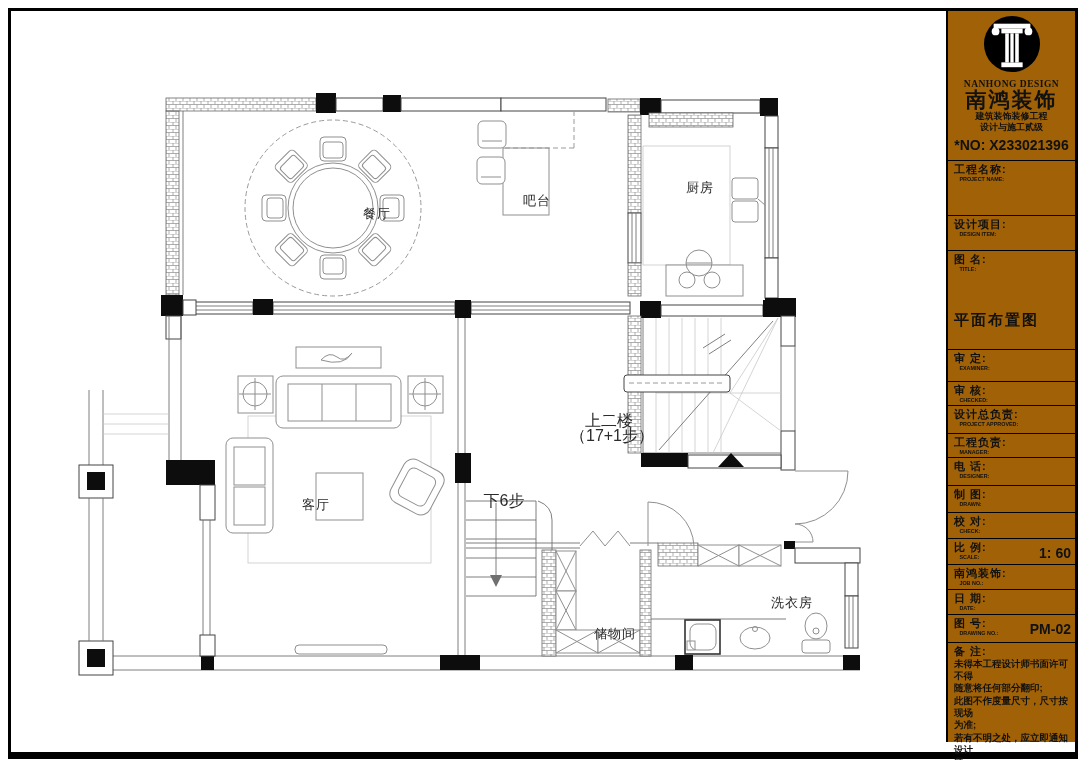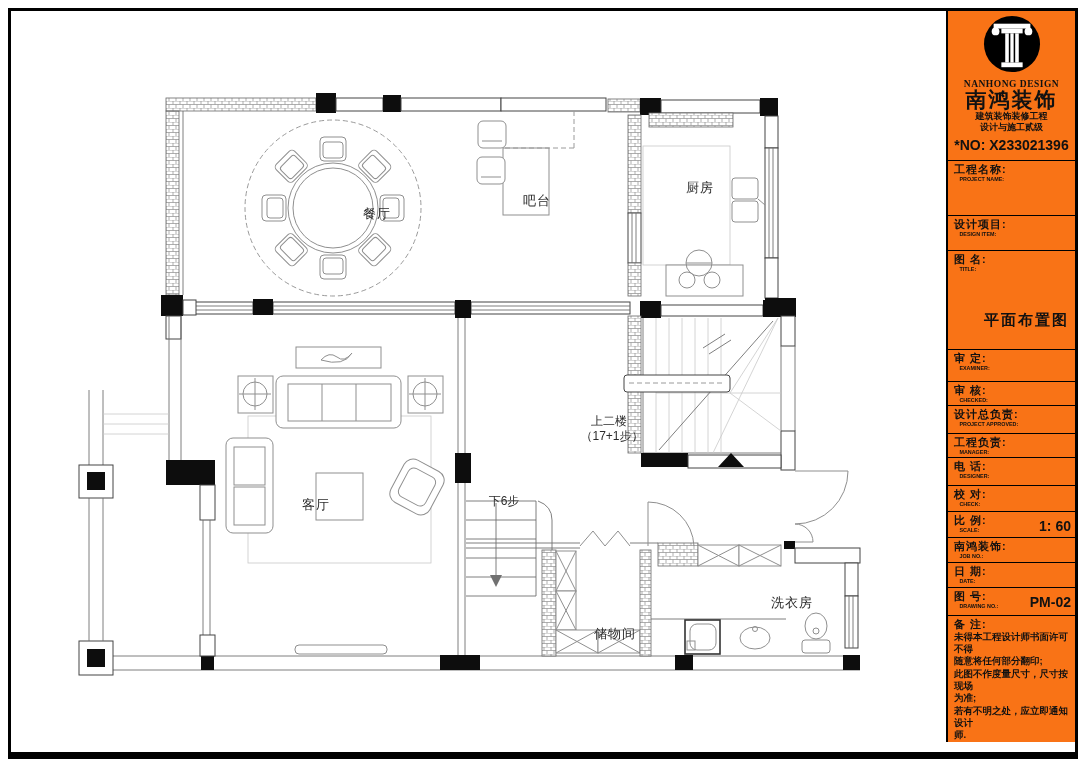--- a/index.html
+++ b/index.html
@@ -4,35 +4,35 @@
 <style>
   html,body{margin:0;padding:0;background:#fff;}
   body{width:1080px;height:760px;position:relative;overflow:hidden;
        font-family:"Liberation Sans","DejaVu Sans",sans-serif;color:#111;}
   #sheet{position:absolute;left:8px;top:8px;width:1064px;height:741px;
          border:3px solid #000;border-bottom-width:7px;background:#fff;}
   #plan{position:absolute;left:0;top:0;width:937px;height:731px;}
   #plan svg{position:absolute;left:0;top:0;}
   .plan-label{position:absolute;transform:translate(-50%,-50%);
       font-weight:normal;color:#2b2b2b;font-size:13px;white-space:nowrap;letter-spacing:1px;}
-  .plan-label.small{font-size:12px;letter-spacing:0;}
+  .plan-label.small{font-size:16px;letter-spacing:0;}
   
   #tblock{position:absolute;right:0;top:0;width:127px;height:731px;
-          border-left:2px solid #000;display:flex;flex-direction:column;background:#f97316;}
+          border-left:2px solid #000;display:flex;flex-direction:column;background:#a16207;}
   .sec{border-bottom:1.5px solid #000;padding:2px 6px;box-sizing:border-box;flex:0 0 auto;position:relative;}
   .cn{font-weight:bold;font-size:11px;letter-spacing:1px;line-height:1.15;}
   .en{font-weight:bold;font-size:6px;transform:scale(.9);transform-origin:0 0;letter-spacing:0;line-height:1.2;padding-left:6px;}
   .val{position:absolute;right:4px;top:6px;font-weight:bold;font-size:14px;}
   .logo-sec{height:150px;text-align:center;padding-top:4px;}
   .brand-en{font-family:"Liberation Serif","DejaVu Serif",serif;font-weight:bold;font-size:9.5px;letter-spacing:.5px;margin-top:2px;}
   .brand-cn{font-family:Liberation Serif, serif;font-weight:bold;font-size:21px;letter-spacing:2px;line-height:1.05;}
   .cert{font-weight:bold;font-size:9px;line-height:1.25;}
   .certno{font-weight:bold;font-size:14px;margin-top:3px;}
   .title-sec{height:99px;}
-  .drawing-title{text-align:right;font-weight:bold;font-size:15px;letter-spacing:2px;margin-top:38px;}
+  .drawing-title{text-align:left;font-weight:bold;font-size:15px;letter-spacing:2px;margin-top:38px;}
   .notes-sec{flex:1 1 auto;border-bottom:none;}
   .note-line{font-weight:bold;font-size:9.5px;line-height:1.3;}
   
   .blk{fill:#0d0d0d;stroke:none;}
   .wall{fill:#fff;stroke:#444;stroke-width:1;}
   .brickw{fill:url(#brick);stroke:#666;stroke-width:.8;}
   .thin{stroke:#707070;stroke-width:.9;fill:none;}
   .lite{stroke:#c9c9c9;stroke-width:.8;fill:none;}
   .furn{stroke:#8f8f8f;stroke-width:1;fill:none;}
   .furnf{stroke:#8f8f8f;stroke-width:1;fill:#fff;}
@@ -410,20 +410,24 @@
       <div class="en">PROJECT APPROVED:</div>
     </div>
     <div class="sec" style="height:24px">
       <div class="cn">工程负责:</div>
       <div class="en">MANAGER:</div>
     </div>
     <div class="sec" style="height:28px">
       <div class="cn">电  话:</div>
       <div class="en">DESIGNER:</div>
     </div>
+    <div class="sec" style="height:27px">
+      <div class="cn">制  图:</div>
+      <div class="en">DRAWN:</div>
+    </div>
     <div class="sec" style="height:26px">
       <div class="cn">校  对:</div>
       <div class="en">CHECK:</div>
     </div>
     <div class="sec" style="height:26px">
       <div class="cn">比  例:</div>
       <div class="en">SCALE:</div>
       <div class="val">1: 60</div>
     </div>
     <div class="sec" style="height:25px">

